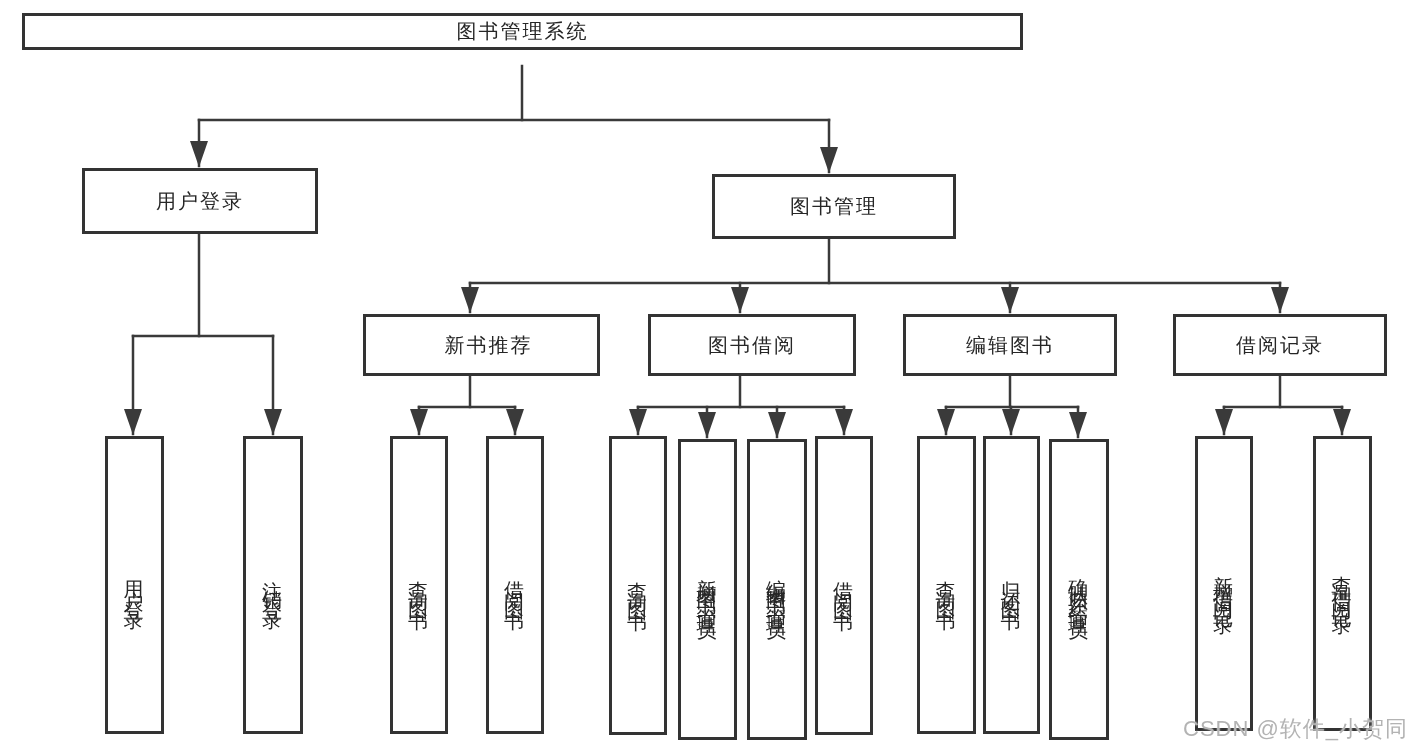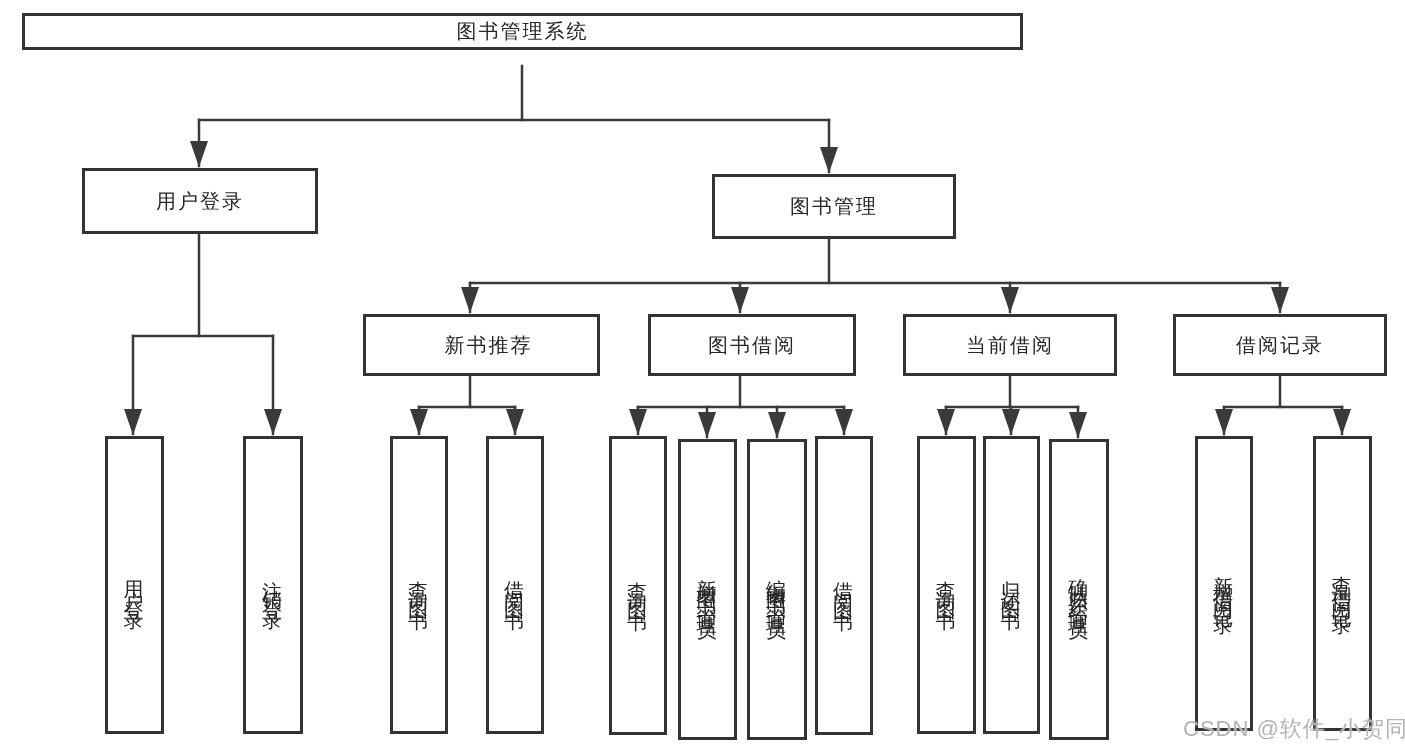--- a/index.html
+++ b/index.html
@@ -116,21 +116,21 @@
     </g>
   </svg>
 
   <div class="node" style="left:22px; top:13px; width:1001px; height:37px;">图书管理系统</div>
 
   <div class="node" style="left:82px; top:168px; width:236px; height:66px;">用户登录</div>
   <div class="node" style="left:712px; top:174px; width:244px; height:65px;">图书管理</div>
 
   <div class="node" style="left:363px; top:314px; width:237px; height:62px;padding-left:14px;">新书推荐</div>
   <div class="node" style="left:633px; top:314px; width:208px; height:62px;margin-left:15px;">图书借阅</div>
-  <div class="node" style="left:903px; top:314px; width:214px; height:62px;">当前借阅</div>
+  <div class="node" style="left:903px; top:314px; width:214px; height:62px;">编辑图书</div>
   <div class="node" style="left:1173px; top:314px; width:214px; height:62px;">借阅记录</div>
 
   <div class="leaf" style="left:105px; top:436px; width:59px; height:298px;">用户登录</div>
   <div class="leaf" style="left:243px; top:436px; width:60px; height:298px;">注销登录</div>
 
   <div class="leaf" style="left:390px; top:436px; width:58px; height:298px;">查询图书</div>
   <div class="leaf" style="left:486px; top:436px; width:58px; height:298px;">借阅图书</div>
 
   <div class="leaf" style="left:609px; top:436px; width:58px; height:299px;">查询图书</div>
   <div class="leaf" style="left:678px; top:439px; width:59px; height:301px; letter-spacing:6px;">新增图书（管理员）</div>

